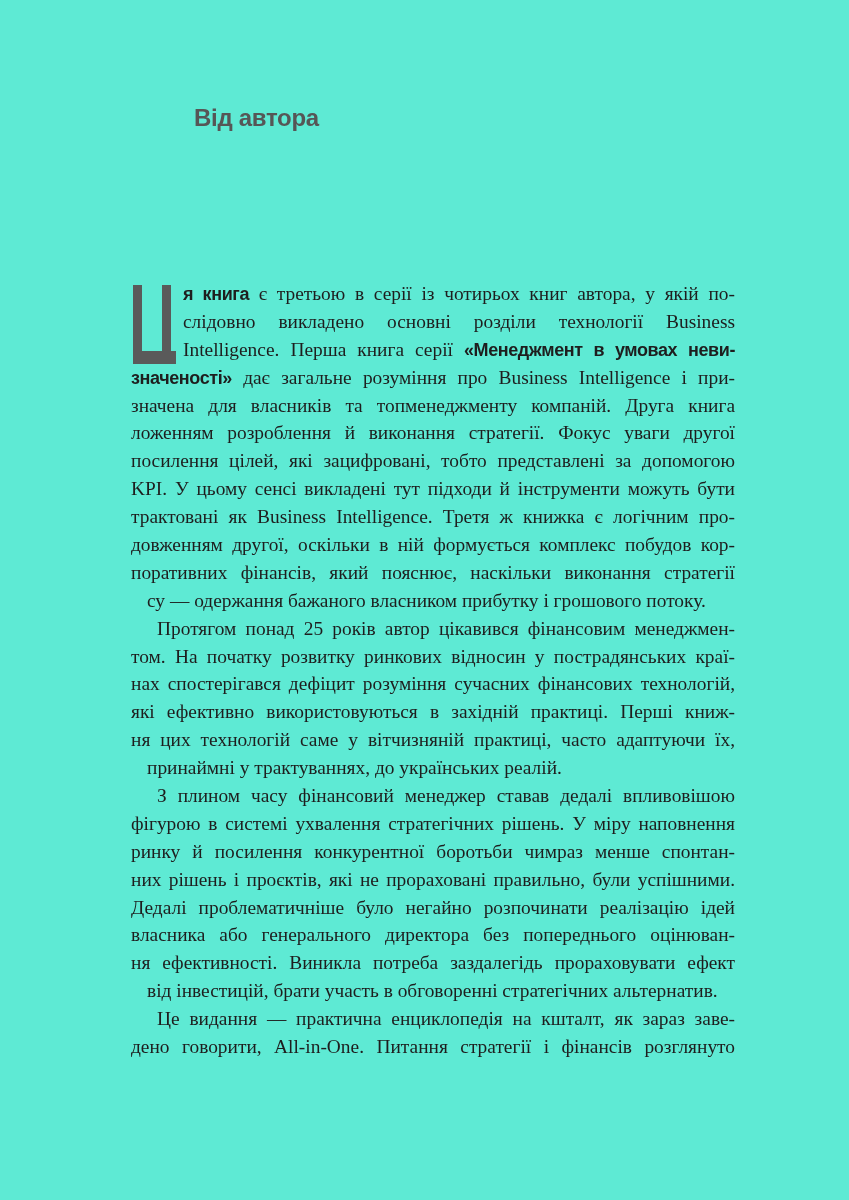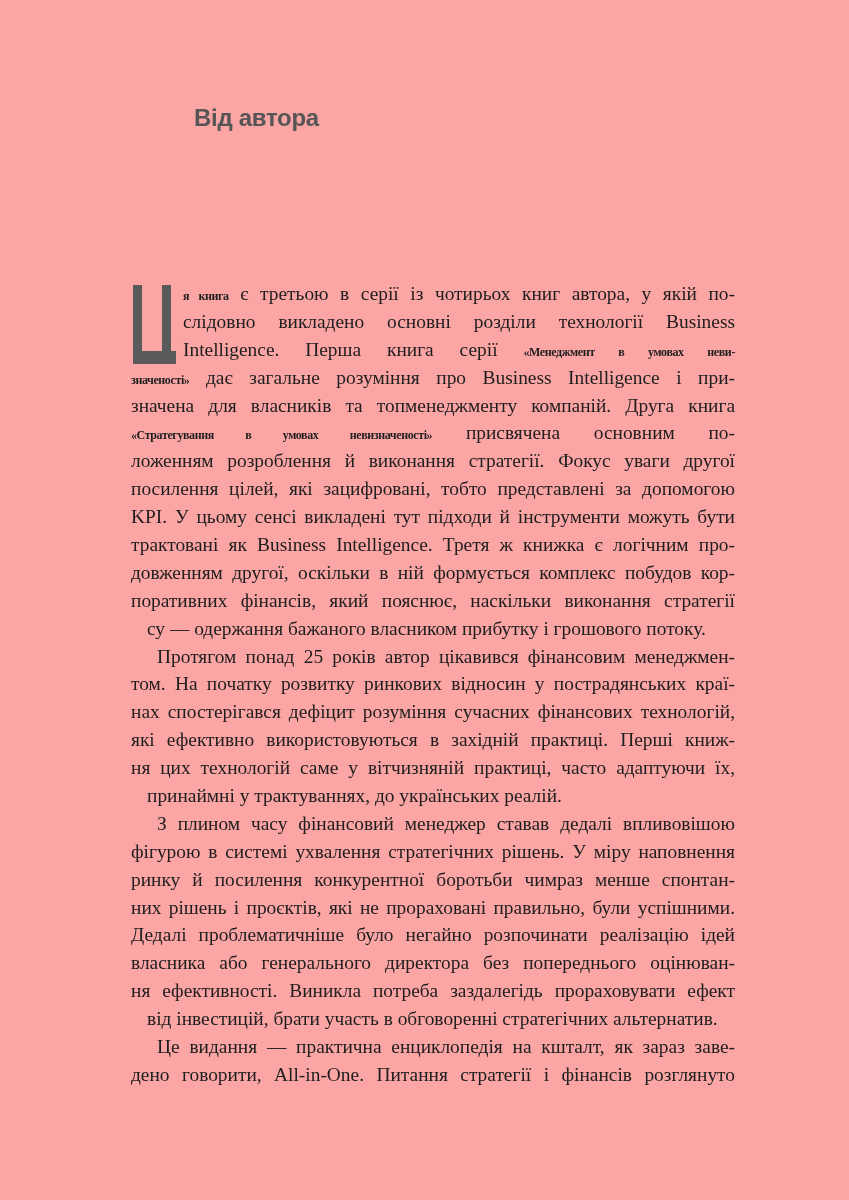--- a/index.html
+++ b/index.html
@@ -1,57 +1,56 @@
 <!DOCTYPE html>
 <html><head>
   <meta charset="utf-8">
   <style>
     html, body { margin: 0; padding: 0; background: #ffffff; }
     body { width: 849px; height: 1200px; position: relative; overflow: hidden; }
-    .page { position: absolute; left: 0; top: 0; width: 849px; height: 1200px; background: #fca5a5; }
+    .page { position: absolute; left: 0; top: 0; width: 849px; height: 1200px; background: #5eead4; }
     .heading {
       position: absolute; left: 194px; top: 104px;
       font-family: "Liberation Sans", "DejaVu Sans", sans-serif;
       font-weight: bold; font-size: 24px; color: #565656; letter-spacing: -0.3px;
       margin: 0;
     }
     .body-text {
       position: absolute; left: 131px; top: 280px; width: 604px;
       font-family: "Liberation Serif", "DejaVu Serif", serif;
       font-size: 19.4px; line-height: 27.9px; color: #1e1e1e;
     }
     .line { display: block; white-space: nowrap; text-align: justify; text-align-last: justify; height: 27.9px; }
     .line.last { text-align-last: left; margin-left: 16px; }
     .line.indent-drop { padding-left: 52px; }
     .line.para-indent { padding-left: 26px; }
     .dropcap {
       position: absolute; left: 131px; top: 285px;
       width: 46px; height: 79px;
     }
-    b { font-family: Liberation Serif, serif; font-weight: bold; font-size: 12px; letter-spacing: -0.4px; }
+    b { font-family: Liberation Sans, sans-serif; font-weight: bold; font-size: 18px; letter-spacing: -0.4px; }
   </style>
 </head>
 <body>
 
 <div class="page">
   <h1 class="heading">Від автора</h1>
 
   <svg class="dropcap" viewBox="0 0 46 79">
     <path d="M2 0 H11 V66 H31 V0 H40 V66 H45 V79 H2 Z" fill="#5a5a5a"></path>
   </svg>
 
   <div class="body-text">
 
     <div>
       <span class="line indent-drop"><b>я книга</b><span> є третьою в серії із чотирьох книг автора, у якій по-</span></span>
       <span class="line indent-drop">слідовно викладено основні розділи технології Business</span>
       <span class="line indent-drop"><span>Intelligence. Перша книга серії </span><b>«Менеджмент в умовах неви-</b></span>
       <span class="line"><b>значеності»</b><span> дає загальне розуміння про Business Intelligence і при-</span></span>
       <span class="line">значена для власників та топменеджменту компаній. Друга книга</span>
-      <span class="line"><b>«Стратегування в умовах невизначеності»</b><span> присвячена основним по-</span></span>
       <span class="line">ложенням розроблення й виконання стратегії. Фокус уваги другої</span>
       <span class="line">посилення цілей, які зацифровані, тобто представлені за допомогою</span>
       <span class="line">KPI. У цьому сенсі викладені тут підходи й інструменти можуть бути</span>
       <span class="line">трактовані як Business Intelligence. Третя ж книжка є логічним про-</span>
       <span class="line">довженням другої, оскільки в ній формується комплекс побудов кор-</span>
       <span class="line">поративних фінансів, який пояснює, наскільки виконання стратегії</span>
       <span class="line last">су — одержання бажаного власником прибутку і грошового потоку.</span>
     </div>
 
     <div>

